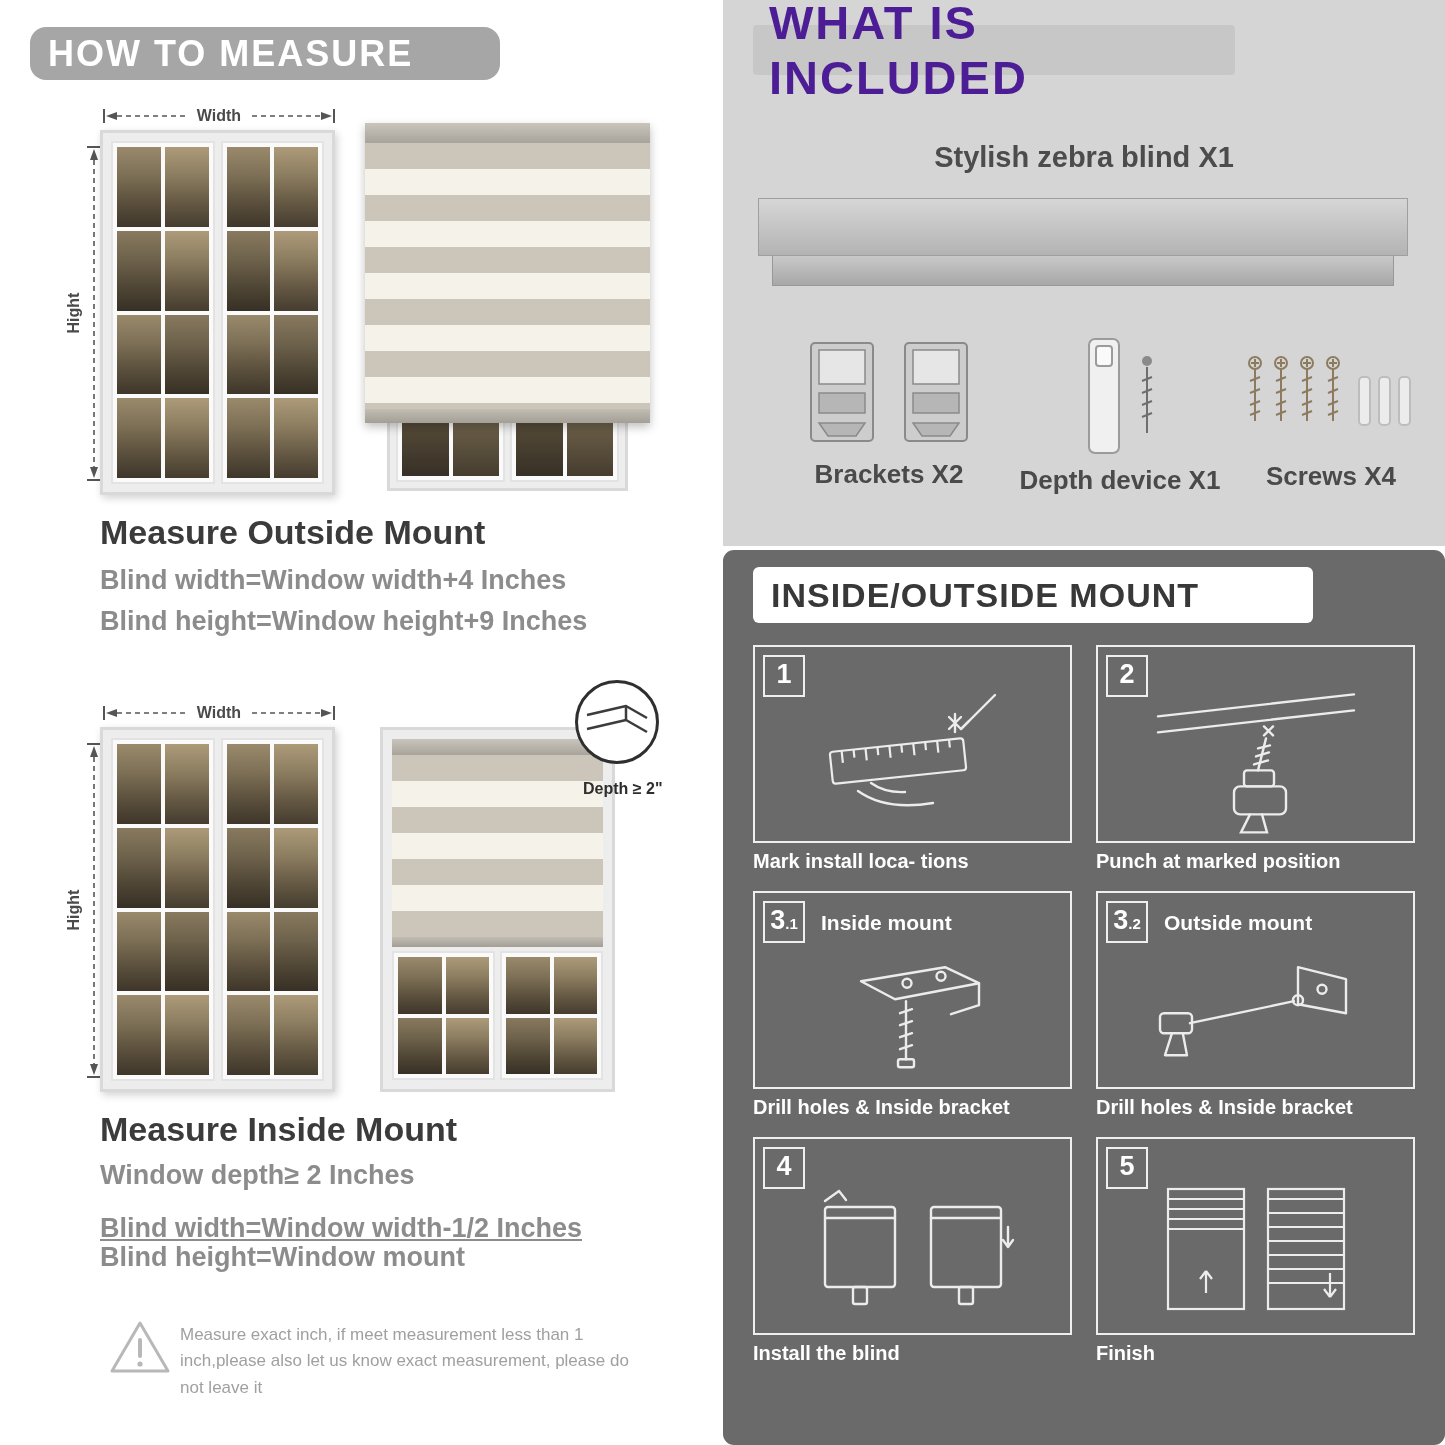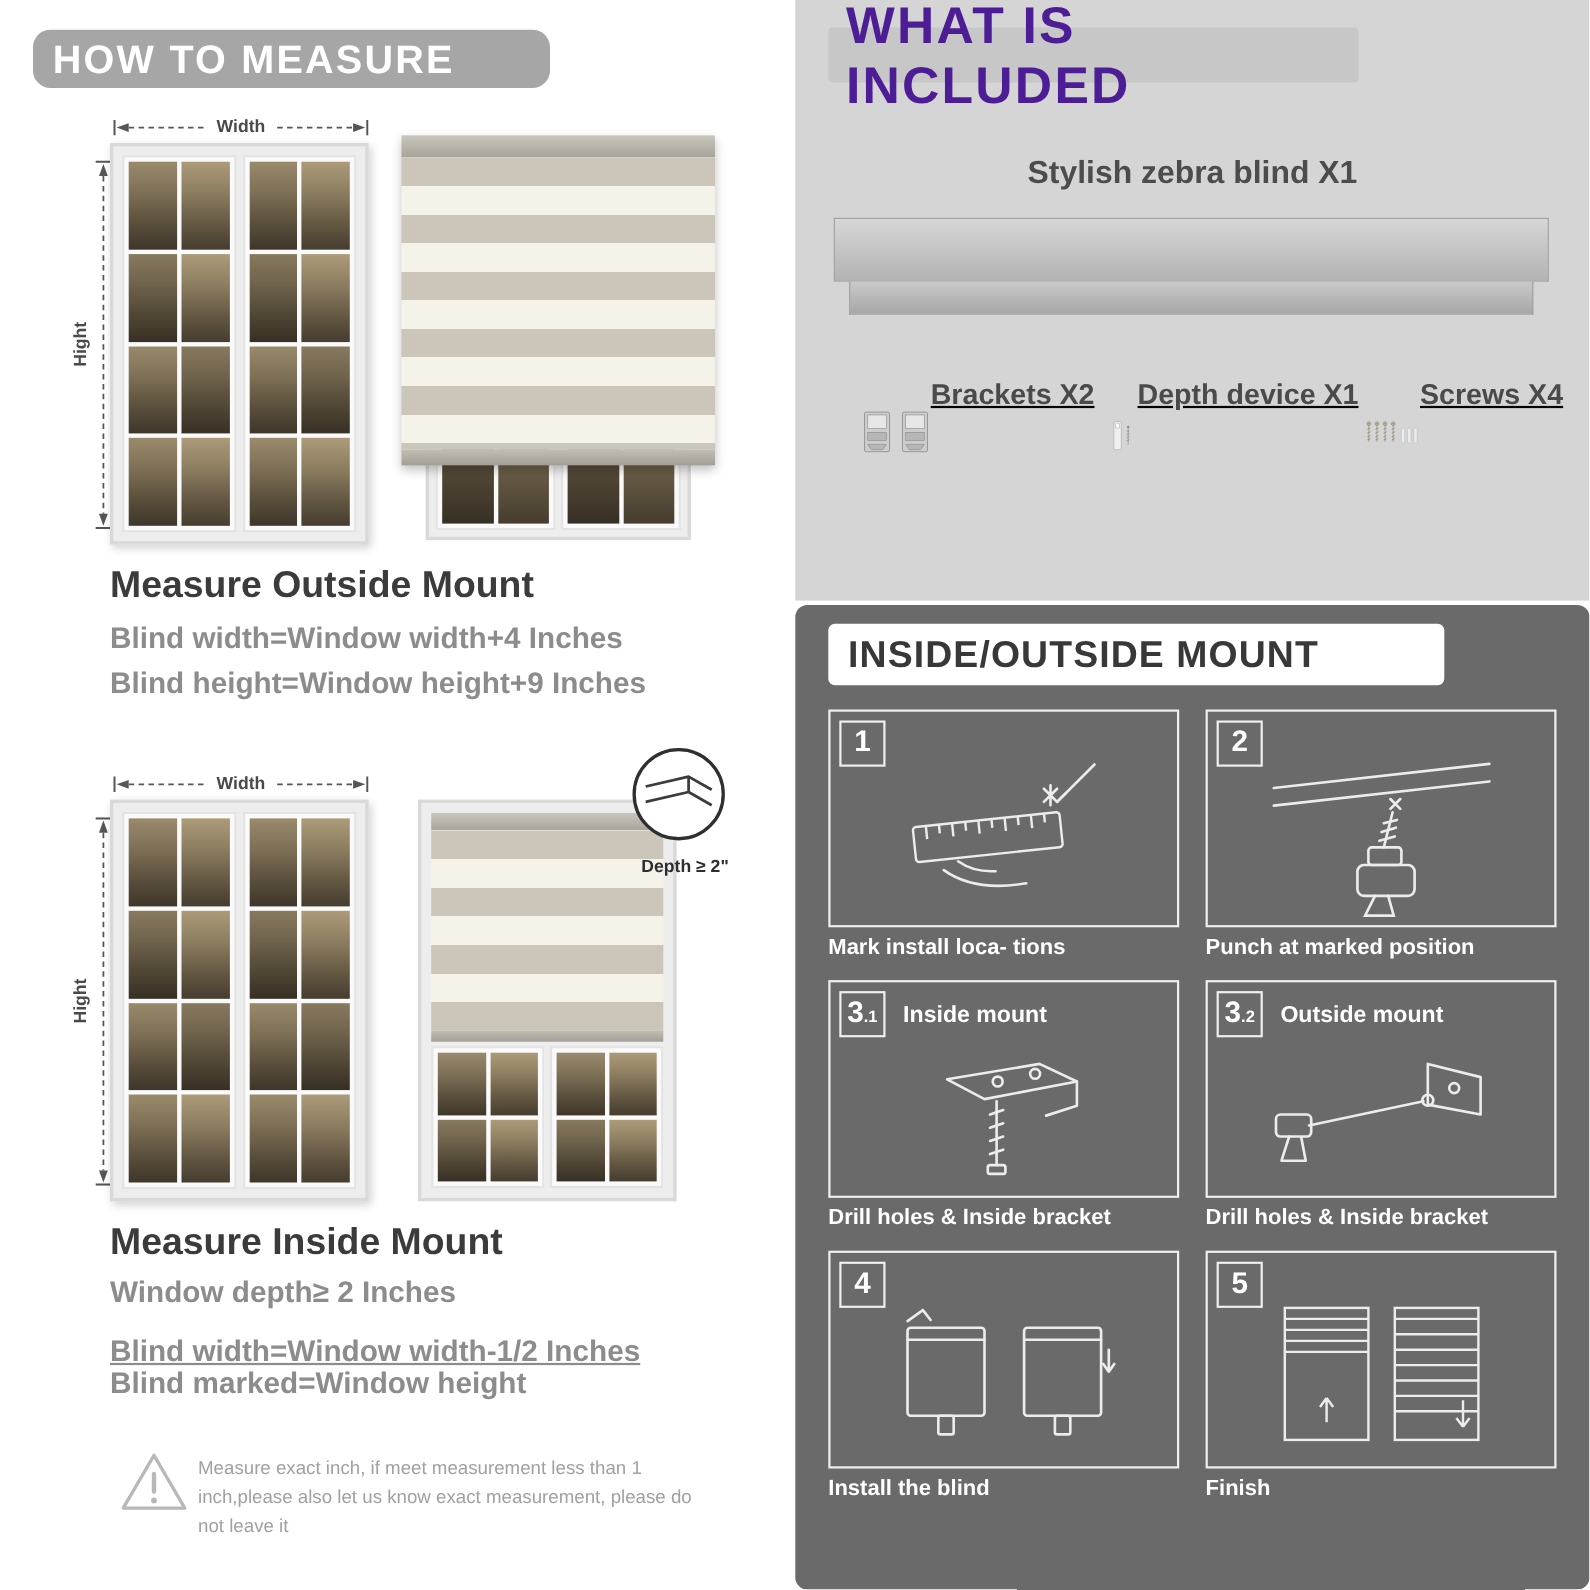--- a/index.html
+++ b/index.html
@@ -60,21 +60,21 @@
   
   .included { position:absolute; left:723px; top:0; width:722px; height:546px; background:#d5d5d5; }
   .included-header { position:absolute; left:30px; top:25px; width:482px; height:50px;
     background:#c7c7c7; border-radius:4px; display:flex; align-items:center; padding-left:16px; }
   .included-header span { color:#4c1d95; font-size:47px; font-weight:bold; letter-spacing:2px; }
   .product-label { position:absolute; left:0; top:141px; width:100%; text-align:center;
     font-size:29px; font-weight:bold; color:#4c4c4c; }
   .headrail { position:absolute; left:35px; top:198px; width:650px; }
   .rail-top { height:58px; background:linear-gradient(180deg,#d6d6d6,#b3b3b3); border:1px solid #9f9f9f; }
   .rail-bottom { height:30px; margin:0 14px; background:linear-gradient(180deg,#c9c9c9,#a7a7a7); border:1px solid #989898; border-top:none; }
-  .item { position:absolute; top:335px; display:flex; flex-direction:row; align-items:flex-start;text-decoration:underline; }
+  .item { position:absolute; top:335px; display:flex; flex-direction:column; align-items:center; }
   .item-label { font-size:26px; font-weight:bold; color:#4a4a4a; margin-top:8px; white-space:nowrap; }
 
   
   .mount { position:absolute; left:723px; top:550px; width:722px; height:895px; background:#6a6a6a;border-radius:11px; }
   .mount-header { position:absolute; left:30px; top:17px; width:560px; height:56px;
     background:#ffffff; border-radius:6px; display:flex; align-items:center; padding-left:18px; }
   .mount-header span { font-size:34px; font-weight:bold; color:#383838; letter-spacing:1px; }
   .steps { position:absolute; left:30px; top:95px; width:662px;
     display:grid; grid-template-columns:319px 319px; column-gap:24px; row-gap:18px; }
   .step-box { position:relative; height:198px; border:2px solid #efefef; }
@@ -242,21 +242,21 @@
           <path d="M9 46 L48 37 L69 49"></path>
           <line x1="48" y1="23" x2="48" y2="37"></line>
         </g>
       </svg>
     </div>
     <div class="depth-label">Depth ≥ 2"</div>
 
     <h2 class="section-title" style="left:100px; top:1110px;">Measure Inside Mount</h2>
     <p class="formula" style="left:100px; top:1160px;">Window depth≥ 2 Inches</p>
     <p class="formula" style="left:100px; top:1213px;text-decoration:underline;">Blind width=Window width-1/2 Inches</p>
-    <p class="formula" style="left:100px; top:1242px;">Blind marked=Window height</p>
+    <p class="formula" style="left:100px; top:1242px;">Blind height=Window mount</p>
 
     <svg class="warn-tri" width="64" height="58">
       <polygon points="32,5 60,53 4,53" fill="none" stroke="#b8b8b8" stroke-width="3" stroke-linejoin="round"></polygon>
       <line x1="32" y1="22" x2="32" y2="38" stroke="#b8b8b8" stroke-width="4" stroke-linecap="round"></line>
       <circle cx="32" cy="46" r="2.6" fill="#b8b8b8"></circle>
     </svg>
     <p class="warn-text">Measure exact inch, if meet measurement less than 1 inch,please also let us know exact measurement, please do not leave it</p>
   </section>
 
   <section class="included">

